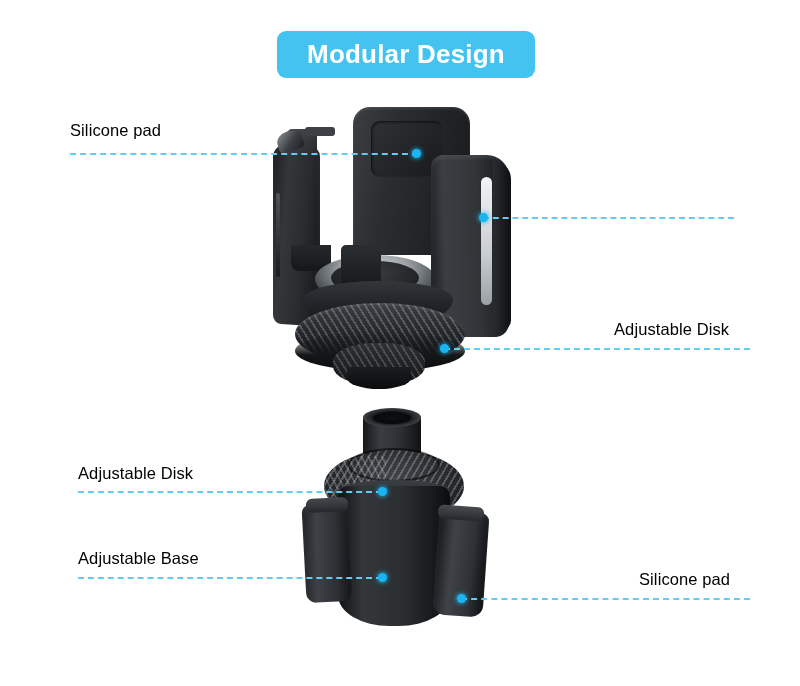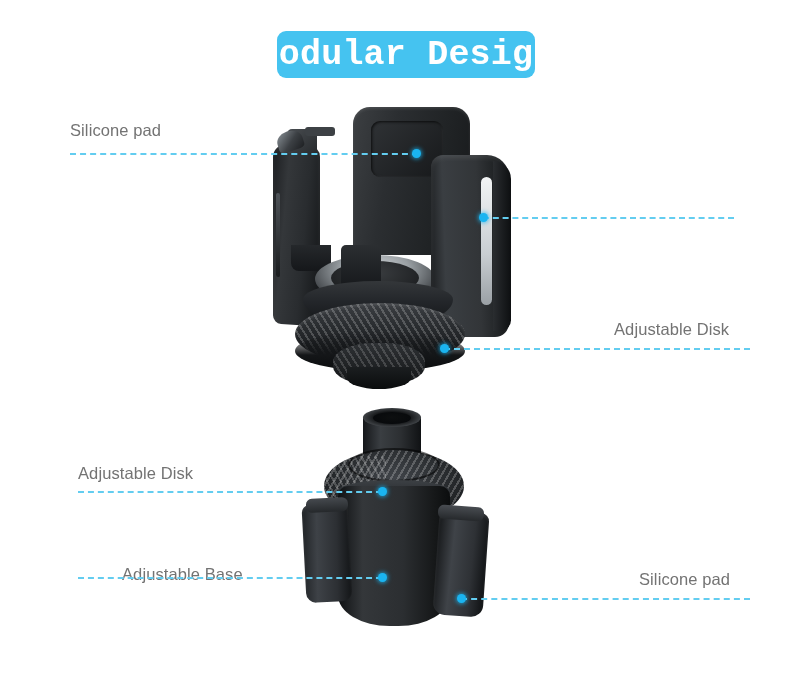--- a/index.html
+++ b/index.html
@@ -16,31 +16,30 @@
   .banner{
     position:absolute;
     left:277px;top:31px;
     width:258px;height:47px;
     background:#45c3f0;
     border-radius:9px;
     display:flex;align-items:center;justify-content:center;
   }
   .banner-text{
     color:#ffffff;
-    font-size:35px;
+    font-size:26px;
     font-weight:bold;
     letter-spacing:0.2px;
     white-space:nowrap;
-    font-family:Liberation Mono, monospace;
   }
 
   
   .label{
     position:absolute;
-    color:#737373;
+    color:#000000;
     font-size:16.5px;
     white-space:nowrap;
     letter-spacing:0.1px;
   }
 
   
   .leader{
     position:absolute;
     height:0;
     border-top:2px dashed #63cdf0;
@@ -314,21 +313,21 @@
   <div class="dot" style="left:479px;top:213px;"></div>
 
   <div class="label" style="left:614px;top:320px;">Adjustable Disk</div>
   <div class="leader" style="left:444px;top:348px;width:306px;"></div>
   <div class="dot" style="left:440px;top:344px;"></div>
 
   <div class="label" style="left:78px;top:464px;">Adjustable Disk</div>
   <div class="leader" style="left:78px;top:491px;width:304px;"></div>
   <div class="dot" style="left:378px;top:487px;"></div>
 
-  <div class="label" style="left:78px;top:565px;margin-left:44px;">Adjustable Base</div>
+  <div class="label" style="left:78px;top:549px;">Adjustable Base</div>
   <div class="leader" style="left:78px;top:577px;width:304px;"></div>
   <div class="dot" style="left:378px;top:573px;"></div>
 
   <div class="label" style="left:639px;top:570px;">Silicone pad</div>
   <div class="leader" style="left:461px;top:598px;width:289px;"></div>
   <div class="dot" style="left:457px;top:594px;"></div>
 
 </div>
 
 </body></html>

